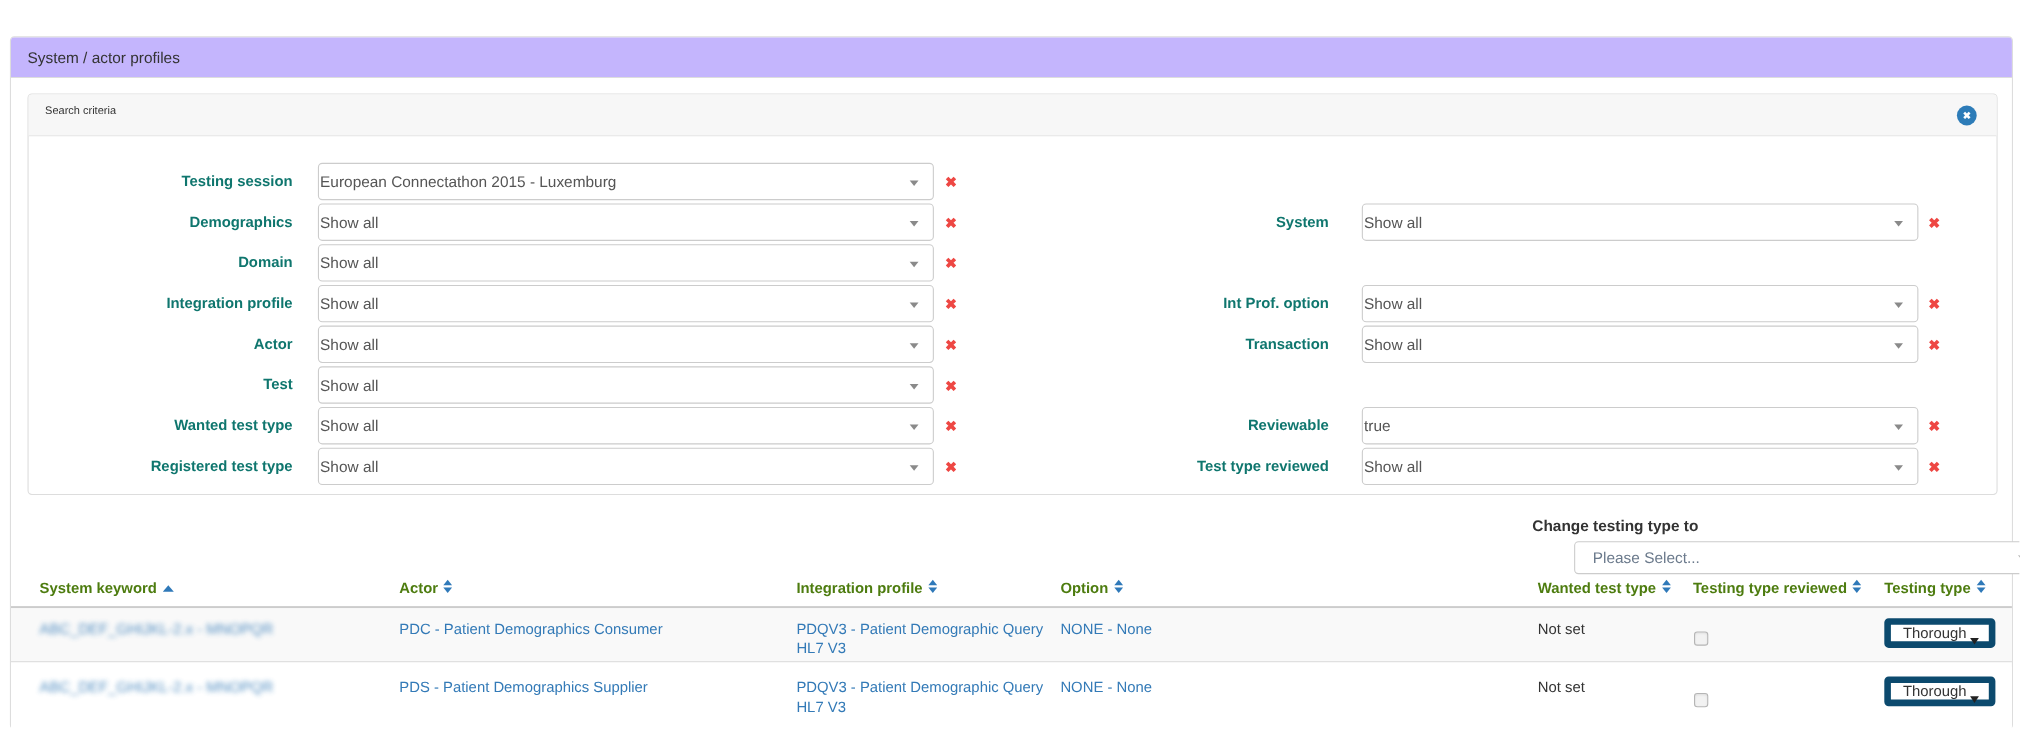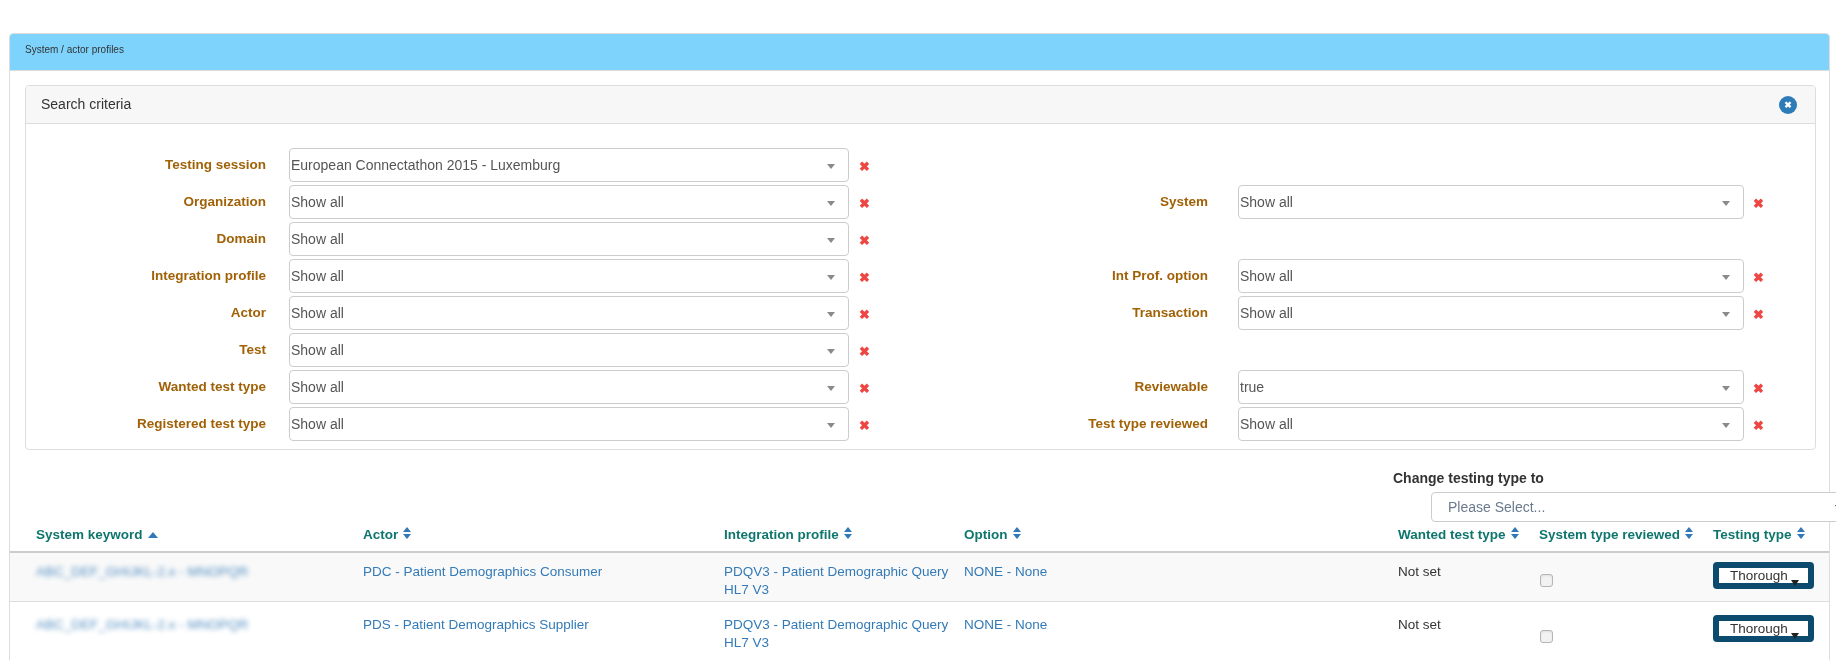--- a/index.html
+++ b/index.html
@@ -9,38 +9,38 @@
     background:#fff; font-family:"Liberation Sans", sans-serif; color:#333;
   }
   .abs { position:absolute; }
 
   
   #page-title { left:8px; top:0px; font-size:26px; font-weight:400; color:#333; }
 
   
   #outer-panel { left:9px; top:33px; width:1821px; height:630px;
     border:1px solid #ddd; border-radius:4px; background:#fff; }
-  #outer-panel-header { height:37px; background:#7dd3fc; border-bottom:1px solid #ddd;
-    border-radius:3px 3px 0 0; padding:10px 15px; font-size:10px; color:#333; }
+  #outer-panel-header { height:37px; background:#c4b5fd; border-bottom:1px solid #ddd;
+    border-radius:3px 3px 0 0; padding:10px 15px; font-size:14px; color:#333; }
 
   
   #search-panel { left:25px; top:85px; width:1791px; height:365px;
     border:1px solid #ddd; border-radius:4px; background:#fff; }
   #search-panel-header { position:relative; height:38px; background:#f7f7f7;
     border-bottom:1px solid #ddd; border-radius:3px 3px 0 0;
-    padding:10px 15px; font-size:14px; color:#333; }
+    padding:10px 15px; font-size:10px; color:#333; }
   .close-circle { position:absolute; right:18px; top:10px; width:18px; height:18px;
     border-radius:50%; background:#2d7cb8; cursor:pointer; }
   .close-circle::before { content:"\2716"; position:absolute; left:0; top:0; width:18px; height:18px;
     color:#fff; font-size:9px; font-weight:bold; line-height:18px; text-align:center; }
 
   
   .frow { position:absolute; height:34px; }
   .flabel { position:absolute; top:0; line-height:34px; font-size:13.5px; font-weight:bold;
-    color:#a16207; text-align:right; }
+    color:#0f766e; text-align:right; }
   .frow.left .flabel { left:0; width:240px; }
   .frow.right .flabel { left:942px; width:240px; }
   .fselect { position:absolute; top:0; height:34px; background:#fff; border:1px solid #ccc;
     border-radius:4px; padding-left:1px; font-size:14px; color:#555; line-height:32px;
     overflow:hidden; white-space:nowrap; cursor:pointer; }
   .frow.left  .fselect { left:263px; width:560px; }
   .frow.right .fselect { left:1212px; width:506px; }
   .caret-gray { position:absolute; right:13px; top:15px; width:0; height:0;
     border-left:4px solid transparent; border-right:4px solid transparent;
     border-top:5px solid #8a8a8a; }
@@ -53,21 +53,21 @@
   #bulk-label { left:1393px; top:470px; font-size:14px; font-weight:bold; color:#333; }
   #bulk-select { left:1431px; top:492px; width:424px; height:30px; border:1px solid #ccc;
     border-radius:4px; background:#fff; line-height:28px; padding-left:16px;
     font-size:14px; color:#6b7a8c; cursor:pointer; }
   .caret-black { position:absolute; right:11px; top:12px; width:0; height:0;
     border-left:4px solid transparent; border-right:4px solid transparent;
     border-top:6px solid #222; }
 
   
   #thead { left:10px; top:519px; width:1819px; height:34px; border-bottom:2px solid #ccc; }
-  .th { position:absolute; top:8px; font-size:13.5px; font-weight:bold; color:#0f766e; white-space:nowrap; }
+  .th { position:absolute; top:8px; font-size:13.5px; font-weight:bold; color:#4d7c0f; white-space:nowrap; }
   .sort-pair { display:inline-block; vertical-align:-1px; margin-left:5px; width:9px; height:13px; position:relative; }
   .sort-pair .up { position:absolute; left:0; top:0; width:0; height:0;
     border-left:4px solid transparent; border-right:4px solid transparent; border-bottom:5px solid #2f79b9; }
   .sort-pair .down { position:absolute; left:0; top:7px; width:0; height:0;
     border-left:4px solid transparent; border-right:4px solid transparent; border-top:5px solid #2f79b9; }
   .sort-asc { display:inline-block; vertical-align:1px; margin-left:5px; width:0; height:0;
     border-left:5px solid transparent; border-right:5px solid transparent; border-bottom:6px solid #2f79b9; }
 
   .trow { position:absolute; left:10px; width:1819px; }
   #trow-0 { top:553px; height:49px; background:#f9f9f9; border-bottom:1px solid #ddd; }
@@ -112,21 +112,21 @@
 
     <div class="frow left" style="top:62px">
       <span class="flabel">Testing session</span>
       <div class="fselect">
         <span>European Connectathon 2015 - Luxemburg</span>
         <span class="caret-gray"></span>
       </div>
       <span class="clear-x"></span>
     </div>
     <div class="frow left" style="top:99px">
-      <span class="flabel">Organization</span>
+      <span class="flabel">Demographics</span>
       <div class="fselect">
         <span>Show all</span>
         <span class="caret-gray"></span>
       </div>
       <span class="clear-x"></span>
     </div>
     <div class="frow left" style="top:136px">
       <span class="flabel">Domain</span>
       <div class="fselect">
         <span>Show all</span>
@@ -233,21 +233,21 @@
     <span class="th" style="left:714px">
       <span>Integration profile</span><span class="sort-pair"><span class="up"></span><span class="down"></span></span>
     </span>
     <span class="th" style="left:954px">
       <span>Option</span><span class="sort-pair"><span class="up"></span><span class="down"></span></span>
     </span>
     <span class="th" style="left:1388px">
       <span>Wanted test type</span><span class="sort-pair"><span class="up"></span><span class="down"></span></span>
     </span>
     <span class="th" style="left:1529px">
-      <span>System type reviewed</span><span class="sort-pair"><span class="up"></span><span class="down"></span></span>
+      <span>Testing type reviewed</span><span class="sort-pair"><span class="up"></span><span class="down"></span></span>
     </span>
     <span class="th" style="left:1703px">
       <span>Testing type</span><span class="sort-pair"><span class="up"></span><span class="down"></span></span>
     </span>
   </div>
 
   <div id="trow-0" class="trow">
     <span class="td c-keyword">
       <span class="blurred">ABC_DEF_GHIJKL-2.x - MNOPQR</span>
     </span>

